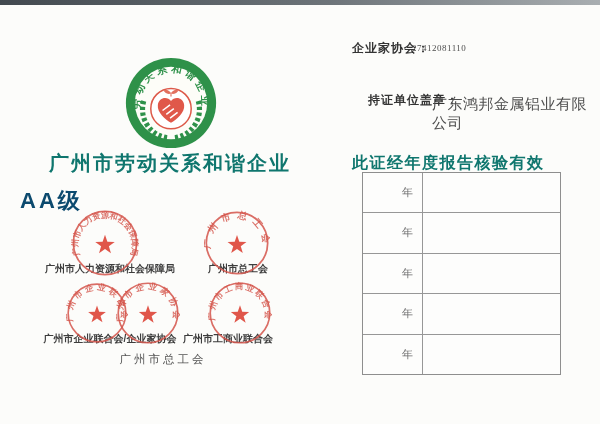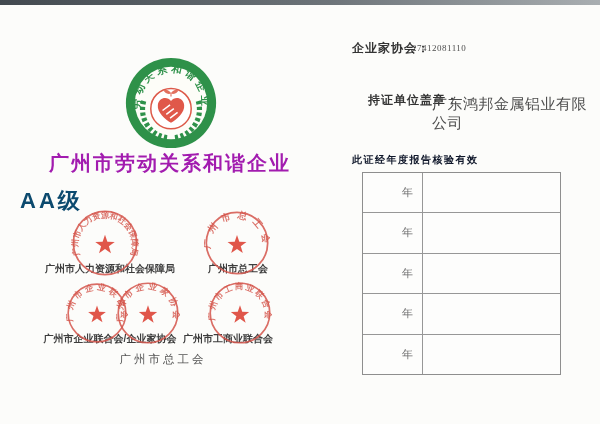--- a/index.html
+++ b/index.html
@@ -6,43 +6,43 @@
   body{width:600px;height:424px;overflow:hidden;background:#e9e9e7;
        font-family:"Liberation Sans","DejaVu Sans",sans-serif;}
   .page{position:relative;width:600px;height:424px;background:#fcfcfa;overflow:hidden;}
   .scan-edge{position:absolute;left:0;top:0;width:600px;height:5px;
              background:linear-gradient(to right,#42494f,#6d7479 55%,#a9aeb1);}
   
   .logo{position:absolute;left:124px;top:56px;width:94px;height:94px;}
   .larc-text{fill:#2e9149;font-size:11px;letter-spacing:3.5px;font-weight:bold;text-anchor:middle;}
   .wheat{stroke:#2e9149;stroke-width:5.5;fill:none;stroke-dasharray:3.5 2.6;stroke-linecap:butt;}
   .title{position:absolute;left:20px;top:150px;width:300px;text-align:center;
-         font-size:20px;font-weight:bold;color:#a21caf;letter-spacing:2px;}
+         font-size:20px;font-weight:bold;color:#0f766e;letter-spacing:2px;}
   .grade{position:absolute;left:20px;top:186px;width:300px;text-align:left;
          font-size:22px;font-weight:bold;color:#0c4a6e;letter-spacing:3px;}
   .seal{position:absolute;z-index:2;}
   .sring{fill:none;stroke:#d4544a;stroke-width:2.6;opacity:.85;}
   .stext{fill:#d4544a;opacity:.82;text-anchor:middle;font-weight:bold;}
   .s13 textPath{font-size:12px;letter-spacing:0;}
   .s6  textPath{font-size:14px;letter-spacing:9px;}
   .s8  textPath{font-size:13.5px;letter-spacing:5px;}
   .s9  textPath{font-size:13px;letter-spacing:3px;}
   .sstar{fill:#dd4436;opacity:.9;}
   .seal-label{position:absolute;z-index:1;text-align:center;font-size:10px;font-weight:bold;
               color:#3d3d3d;letter-spacing:0;white-space:nowrap;}
   .issue-date{position:absolute;left:13px;top:352px;width:300px;text-align:center;
               font-size:11.5px;color:#555;letter-spacing:3px;
               font-family:"Liberation Serif","DejaVu Serif",serif;}
   
   .r-label{position:absolute;font-size:12px;font-weight:bold;color:#343434;letter-spacing:1px;
            font-family:"Liberation Serif","DejaVu Serif",serif;}
   .r-value{position:absolute;color:#4e4e4e;
            font-family:"Liberation Serif","DejaVu Serif",serif;}
-  .check-title{position:absolute;left:352px;top:153px;font-size:10px;font-weight:bold;
-               color:#0f172a;letter-spacing:1.5px;}
+  .check-title{position:absolute;left:352px;top:153px;font-size:16px;font-weight:bold;
+               color:#0f766e;letter-spacing:1.5px;}
   .ytable{position:absolute;left:362px;top:172px;width:197px;border:1px solid #8e8e8e;
           background:#fdfdfc;z-index:1;}
   .trow{display:flex;height:39.4px;border-bottom:1px solid #979797;}
   .trow:last-child{border-bottom:none;}
   .tcol-year{width:50px;border-right:1px solid #979797;text-align:right;padding-right:9px;
              line-height:39.4px;font-size:11px;color:#6c6c6c;
              font-family:"Liberation Serif","DejaVu Serif",serif;}
   .tcol-blank{flex:1;}
 </style>
 </head>

